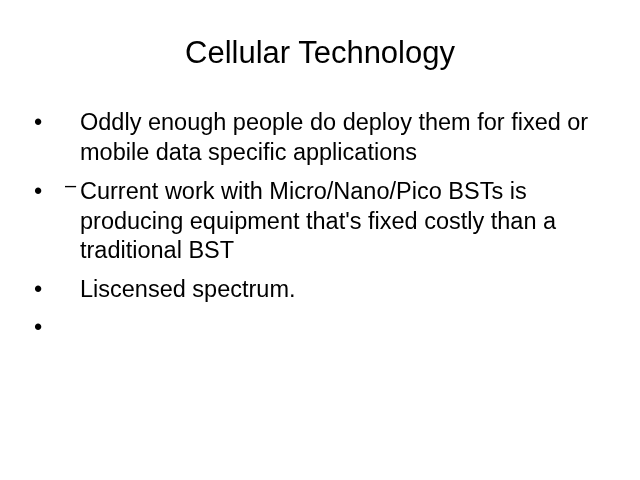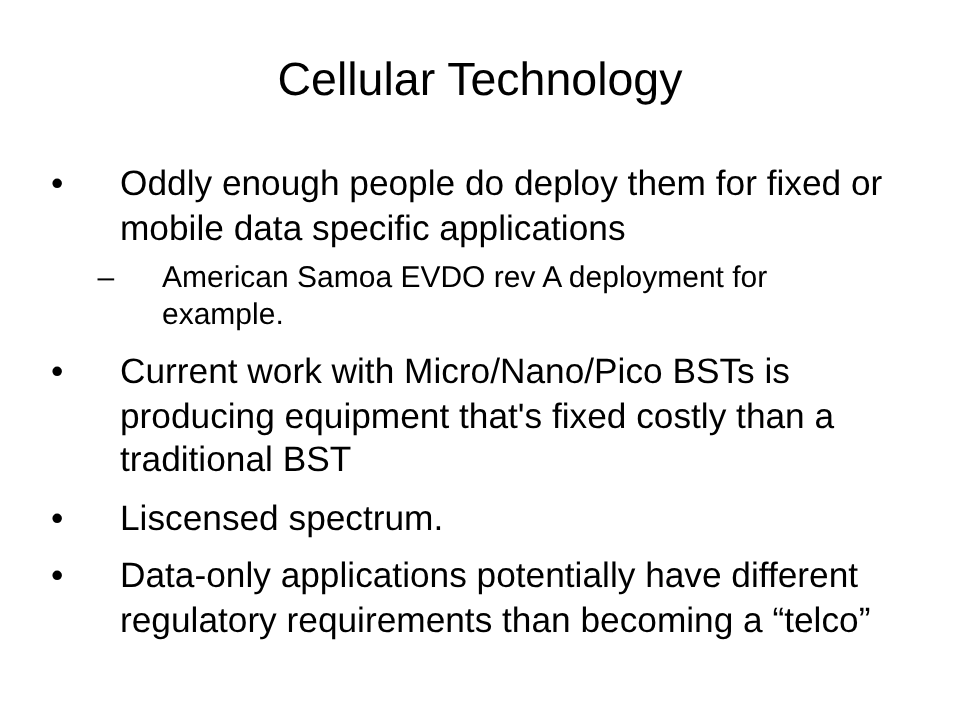--- a/index.html
+++ b/index.html
@@ -90,38 +90,36 @@
 
   <div class="body-area">
 
     <div class="bullet-l1">
       <span class="marker">•</span>
       <span class="bullet-text">Oddly enough people do deploy them for fixed or mobile data specific applications</span>
     </div>
 
     <div class="bullet-l2">
       <span class="marker">–</span>
-      <span class="bullet-text">American Samoa EVDO rev A deployment for example.</span>
     </div>
 
     <div class="spacer-group"></div>
 
     <div class="bullet-l1">
       <span class="marker">•</span>
       <span class="bullet-text">Current work with Micro/Nano/Pico BSTs is producing equipment that's fixed costly than a traditional BST</span>
     </div>
 
     <div class="spacer-group"></div>
 
     <div class="bullet-l1">
       <span class="marker">•</span>
       <span class="bullet-text">Liscensed spectrum.</span>
     </div>
 
     <div class="spacer-group"></div>
 
     <div class="bullet-l1">
       <span class="marker">•</span>
-      <span class="bullet-text">Data-only applications potentially have different regulatory requirements than becoming a “telco”</span>
     </div>
 
   </div>
 </div>
 
 </body></html>

